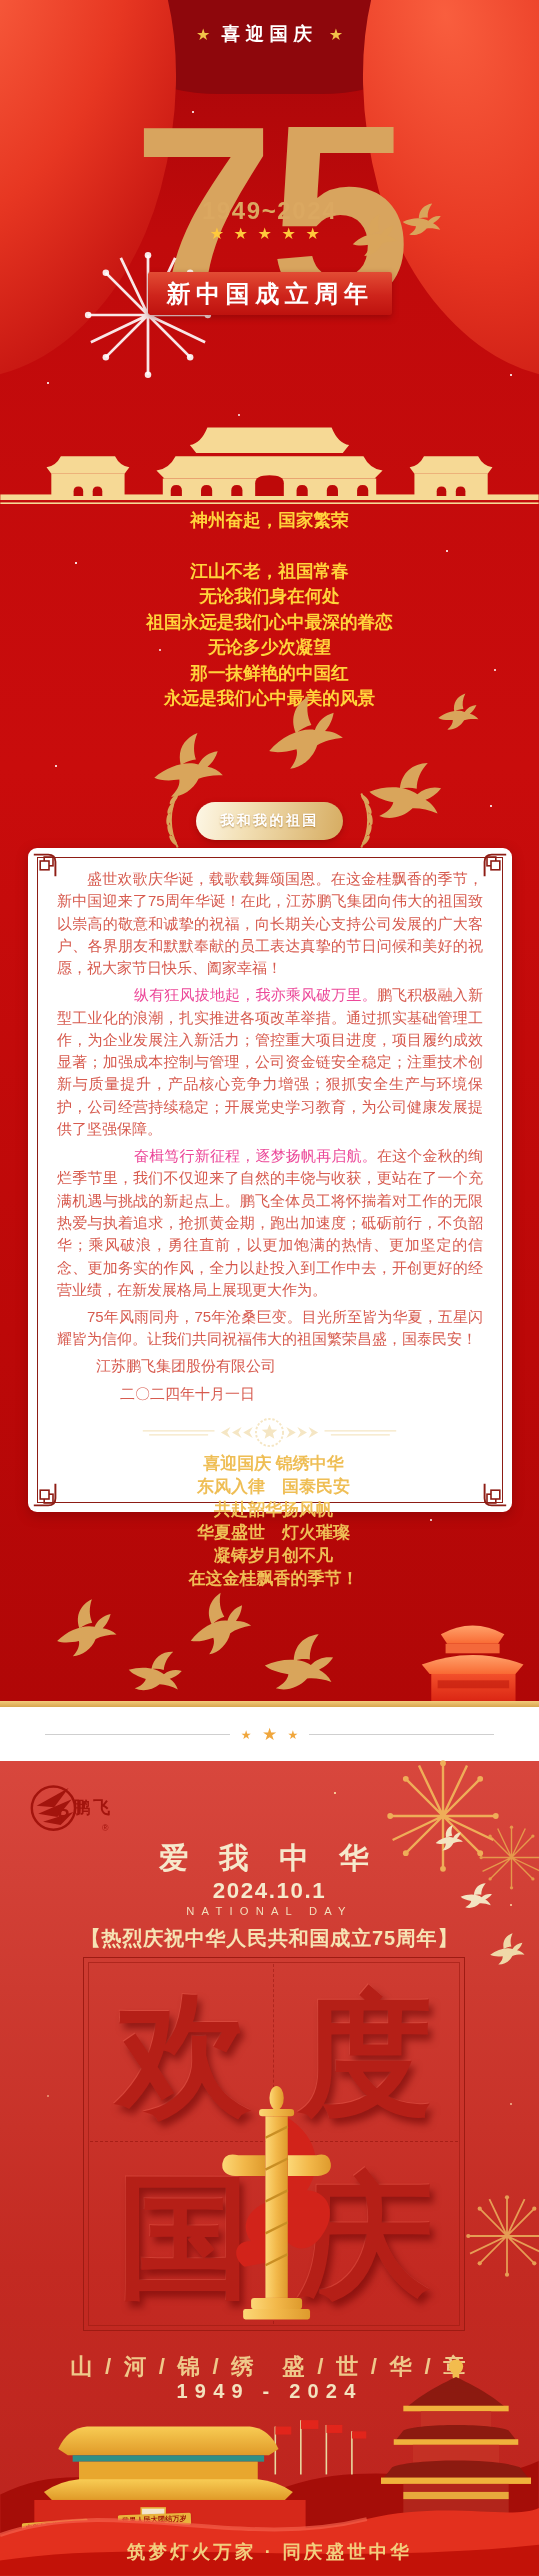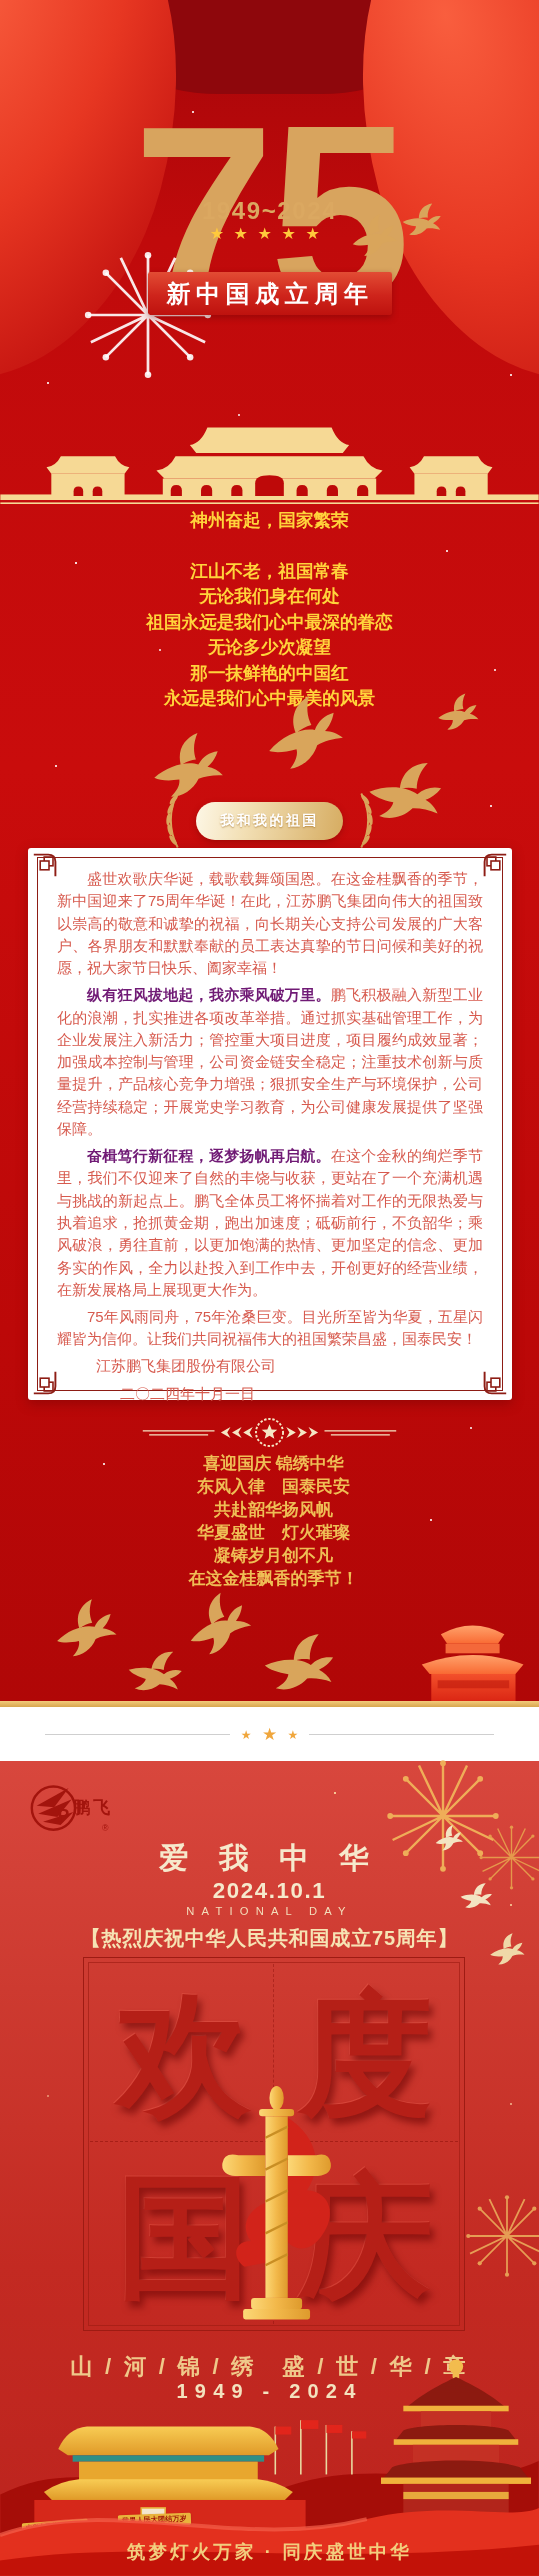--- a/index.html
+++ b/index.html
@@ -47,29 +47,29 @@
   .band{left:148px;top:272px;width:244px;height:43px;line-height:43px;text-align:center;
     background:linear-gradient(180deg,#E24C34 0%,#CE241B 55%,#BE120E 100%);
     color:#fff;font-size:24px;font-weight:bold;letter-spacing:5.6px;border-radius:2.4px;
     box-shadow:0 2.4px 6.4px rgba(90,0,0,.35);}
   .poemline{left:0;right:0;text-align:center;font-size:17.6px;font-weight:bold;color:#FFD43B;height:25.5px;}
   .btn-row{top:790px;display:flex;justify-content:center;align-items:center;gap:11.2px;width:539px;}
   .pill{height:38px;padding:0 24px;border-radius:21px;display:flex;align-items:center;
     background:linear-gradient(100deg,#FDF7E6 0%,#F2DFB4 35%,#D6AC61 100%);
     color:#FFFFFF;font-size:14px;font-weight:bold;letter-spacing:2.4px;
     text-shadow:0 0.8px 1.6px rgba(150,95,20,.55);box-shadow:0 2.4px 6.4px rgba(110,10,0,.4);cursor:pointer;}
-  .card{left:28px;top:848px;width:484px;height:552px;background:#FFFFFF;border-radius:3px;
+  .card{left:28px;top:848px;width:484px;height:664px;background:#FFFFFF;border-radius:9px;
     box-shadow:0 3.2px 11.2px rgba(90,0,0,.35);padding-left:17px;}
   .card-border{position:absolute;left:8.8px;right:8.8px;top:8.8px;bottom:8.8px;
     border:1.6px solid #8E1D15;}
   .card-corner{position:absolute;width:24px;height:24px;}
   .card-text{position:absolute;left:29px;right:29px;top:20px;font-size:15px;line-height:22.3px;
     color:#D75A4E;text-align:justify;}
   .card-text p{margin:0 0 4.8px 0;text-indent:2em;}
-  .lead{font-weight:bold;color:#701a75;}
+  .lead{font-weight:normal;color:#ec4899;margin-left:47px;}
   .sign{margin-top:21px;text-indent:0 !important;}
   .sign1{padding-left:2.6em;}
   .sign2{padding-left:4.2em;}
   .wishline{left:0;right:0;text-align:center;font-size:17px;font-weight:bold;color:#EFBE55;height:23.5px;margin-left:8px;}
   .goldbar{left:0;top:1701px;width:539px;height:6.4px;
     background:linear-gradient(180deg,#F2CB7C,#D8A64E);}
 
   
   #strip{position:absolute;left:0;top:1707px;width:539px;height:54px;background:#FFFFFF;}
   .strip-div{position:absolute;left:0;right:0;top:19px;display:flex;align-items:center;justify-content:center;gap:10.4px;}
@@ -167,20 +167,23 @@
 
 <div id="page">
 
   <section id="poster1">
     <div class="abs sparkles" style="left:0;top:0;width:539px;height:1700px"></div>
 
     <div class="curtain-dark"></div>
     <div class="curtain curtain-l"></div>
     <div class="curtain curtain-r"></div>
 
+    <div class="abs ctr banner-row">
+      <span class="st">★</span><span>喜迎国庆</span><span class="st">★</span>
+    </div>
 
     <div class="abs ctr big75">75</div>
 
     <div class="abs" style="left:80px;top:247px;width:136px;height:136px;color:rgba(255,255,255,.9)">
       <svg viewBox="0 0 100 100" width="136" height="136">
           <use href="#burst-sym"></use>
         </svg>
     </div>
 
     <div class="dove" style="left:345px;top:214px;width:57px;height:46px;transform:rotate(-10deg)">

